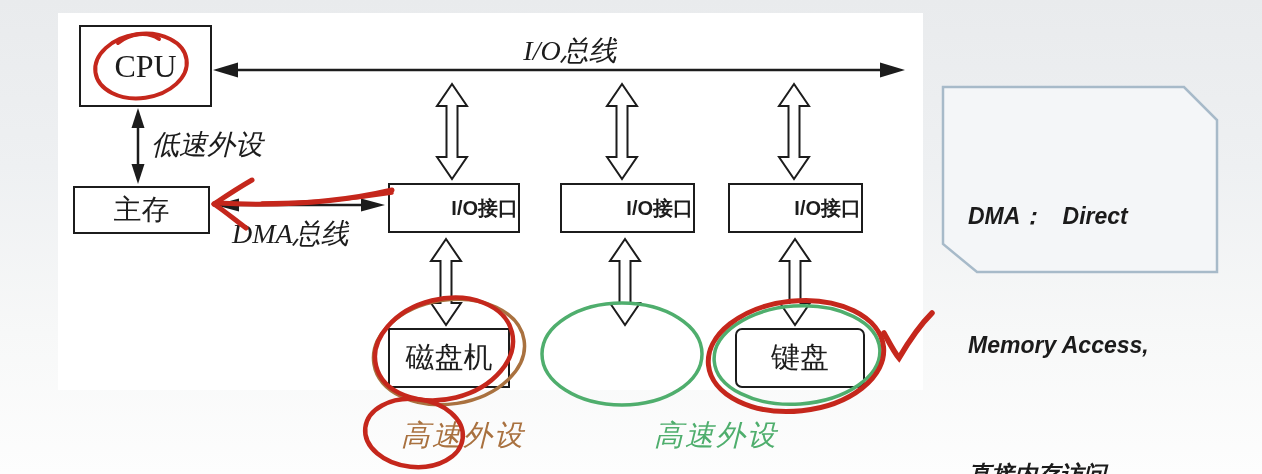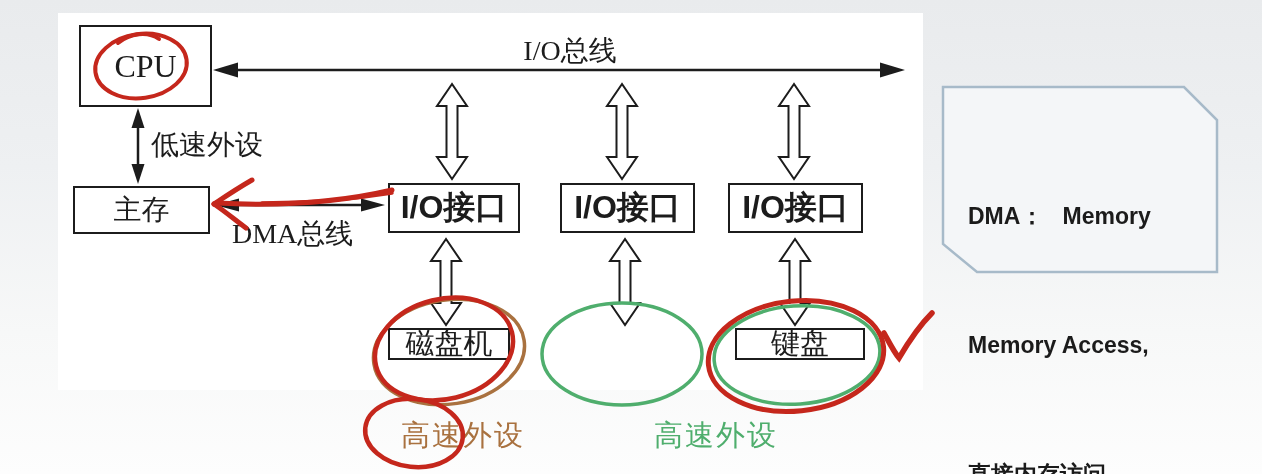--- a/index.html
+++ b/index.html
@@ -10,32 +10,32 @@
   }
   #white-area{position:absolute;left:58px;top:13px;width:865px;height:377px;background:#ffffff;}
   svg{position:absolute;left:0;top:0;}
   #base-svg{z-index:1;}
   #content{position:absolute;left:0;top:0;width:100%;height:100%;z-index:2;}
   #anno-svg{z-index:3;pointer-events:none;}
   .box{
     position:absolute;border:2.5px solid #1c1c1c;background:#ffffff;
     display:flex;align-items:center;justify-content:center;box-sizing:border-box;
   }
-  .lbl{position:absolute;white-space:nowrap;}
+  .lbl{position:absolute;white-space:nowrap;font-style:italic;}
   .serif-lbl{font-family:"Liberation Serif","DejaVu Serif",serif;}
   .cpu-box{left:79px;top:25px;width:133px;height:82px;font-size:32px;}
   .mem-box{left:73px;top:186px;width:137px;height:48px;font-size:28px;text-align:center;}
-  .if-box{top:183px;height:50px;font-family:"Liberation Sans","DejaVu Sans",sans-serif;font-weight:700;font-size:32px;}
+  .if-box{top:183px;height:50px;font-family:"Liberation Sans","DejaVu Sans",sans-serif;font-weight:700;font-size:20px;justify-content:flex-end;}
   .if1{left:388px;width:132px;}
   .if2{left:560px;width:135px;}
   .if3{left:728px;width:135px;}
-  .dev-box{top:328px;height:32px;font-size:29px;}
+  .dev-box{top:328px;height:60px;font-size:29px;}
   .dev1{left:388px;width:122px;}
   .dev2{left:560px;width:123px;}
-  .dev3{left:735px;width:130px;}
+  .dev3{left:735px;width:130px;border-radius:7px;}
   .io-bus-lbl{left:490px;top:32px;width:160px;text-align:center;font-size:28px;}
   .mem-bus-lbl{left:151px;top:126px;font-size:28px;}
   .dma-bus-lbl{left:232px;top:215px;font-size:28px;}
   .speed-lbl{top:416px;font-size:29px;letter-spacing:2px;margin-left:22px;}
   .hi-speed{left:379px;color:#a9713f;}
   .lo-speed{left:632px;color:#4fae6d;}
   .callout-text{
     left:968px;top:109px;width:235px;
     font-family:"Liberation Sans","DejaVu Sans",sans-serif;font-weight:700;
     font-size:23px;line-height:43px;color:#1b1b1b;white-space:pre;
@@ -108,21 +108,21 @@
       <span>磁盘机</span>
     </div>
     <div class="box dev-box dev3">
       <span>键盘</span>
     </div>
 
     <div class="lbl speed-lbl hi-speed serif-lbl">高速外设</div>
     <div class="lbl speed-lbl lo-speed serif-lbl">高速外设</div>
 
     <div class="lbl callout-text">
-      <div>DMA：   Memory</div>
+      <div>DMA：   Direct</div>
       <div>Memory Access,</div>
       <div>直接内存访问。</div>
     </div>
   </div>
 
   <svg id="anno-svg" width="1262" height="474" viewBox="0 0 1262 474">
 
     <ellipse cx="449" cy="352" rx="76" ry="52" fill="none" stroke="#a9713f" stroke-width="3.5" transform="rotate(-9 449 352)"></ellipse>
 
     <ellipse cx="622" cy="354" rx="80" ry="51" fill="none" stroke="#4fae6d" stroke-width="3.5"></ellipse>

